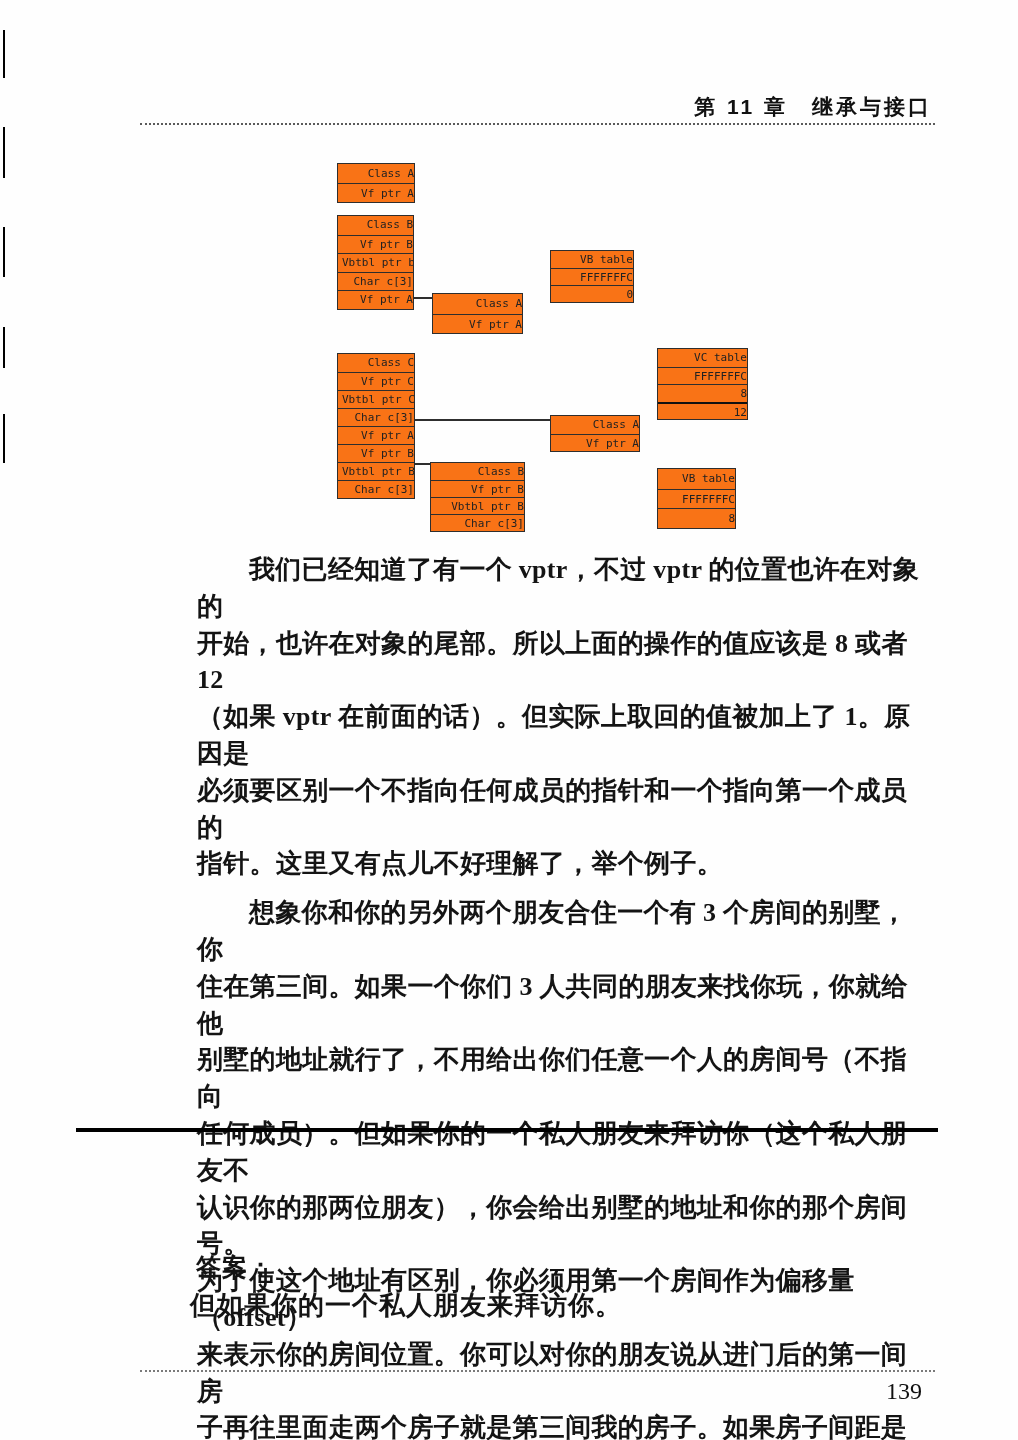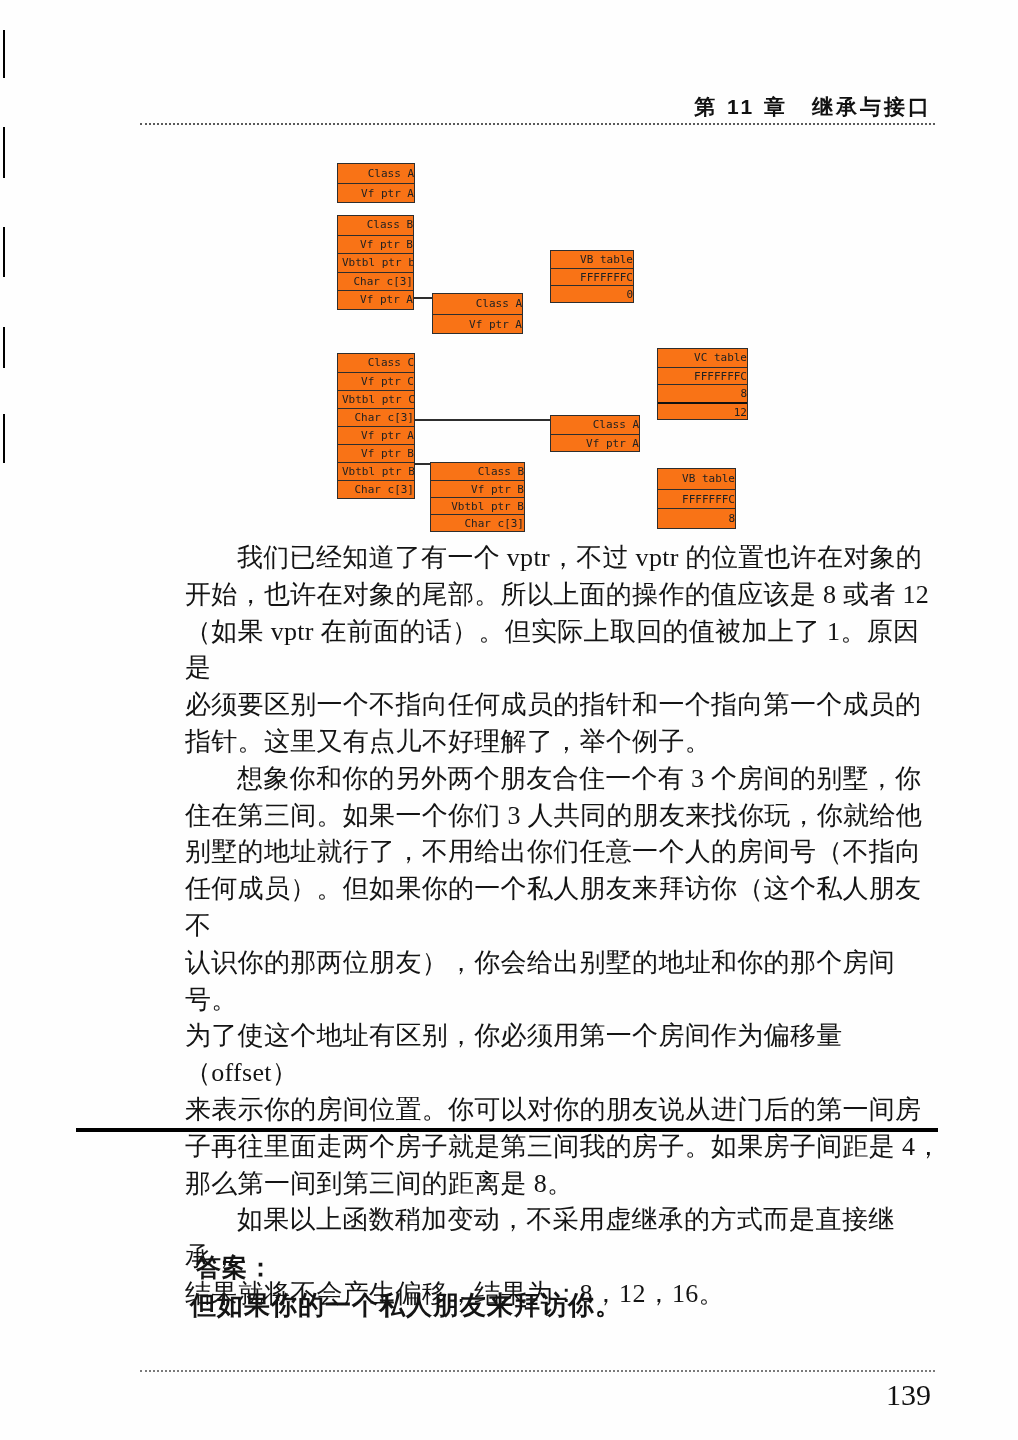--- a/index.html
+++ b/index.html
@@ -35,21 +35,21 @@
   .dbox .cell + .cell { border-top:1px solid #2e2e2e; }
   .dbox .cell.thick { border-top:2px solid #111; }
   .conn { position:absolute; height:2px; background:#2e2e2e; }
 
   
   .body-text {
     position:absolute; left:185px; top:540px; width:760px;
     font-size:26px; line-height:36.8px; letter-spacing:0.3px;
   }
   .body-text p {
-    margin:0; text-indent:2em; white-space:pre-line;
+    margin:12px; text-indent:2em; white-space:pre-line;font-weight:bold;
   }
   .section-rule {
     position:absolute; top:1128px; left:76px; width:862px; height:4px;
     background:#000;
   }
 
   
   .question {
     position:absolute; left:100px; top:1150px; width:856px;
     font-size:26.5px; line-height:41px; letter-spacing:0.2px;
@@ -70,21 +70,21 @@
     position:absolute; left:190px; top:1288px;
     font-size:26px; font-weight:bold; letter-spacing:1px;
   }
 
   
   .footer-rule {
     position:absolute; top:1370px; left:140px; width:795px; height:0;
     border-top:2px dotted #7a7a7a;
   }
   .page-number {
-    position:absolute; left:886px; top:1378px; font-size:30px;
+    position:absolute; left:886px; top:1378px; font-size:24px;
     font-family:"Liberation Serif","DejaVu Serif",serif; color:#111;
   }
 </style>
 </head>
 <body>
 
 <div class="page">
 
   <div class="scan-mark" style="top:30px;height:48px"></div>
   <div class="scan-mark" style="top:127px;height:51px"></div>

